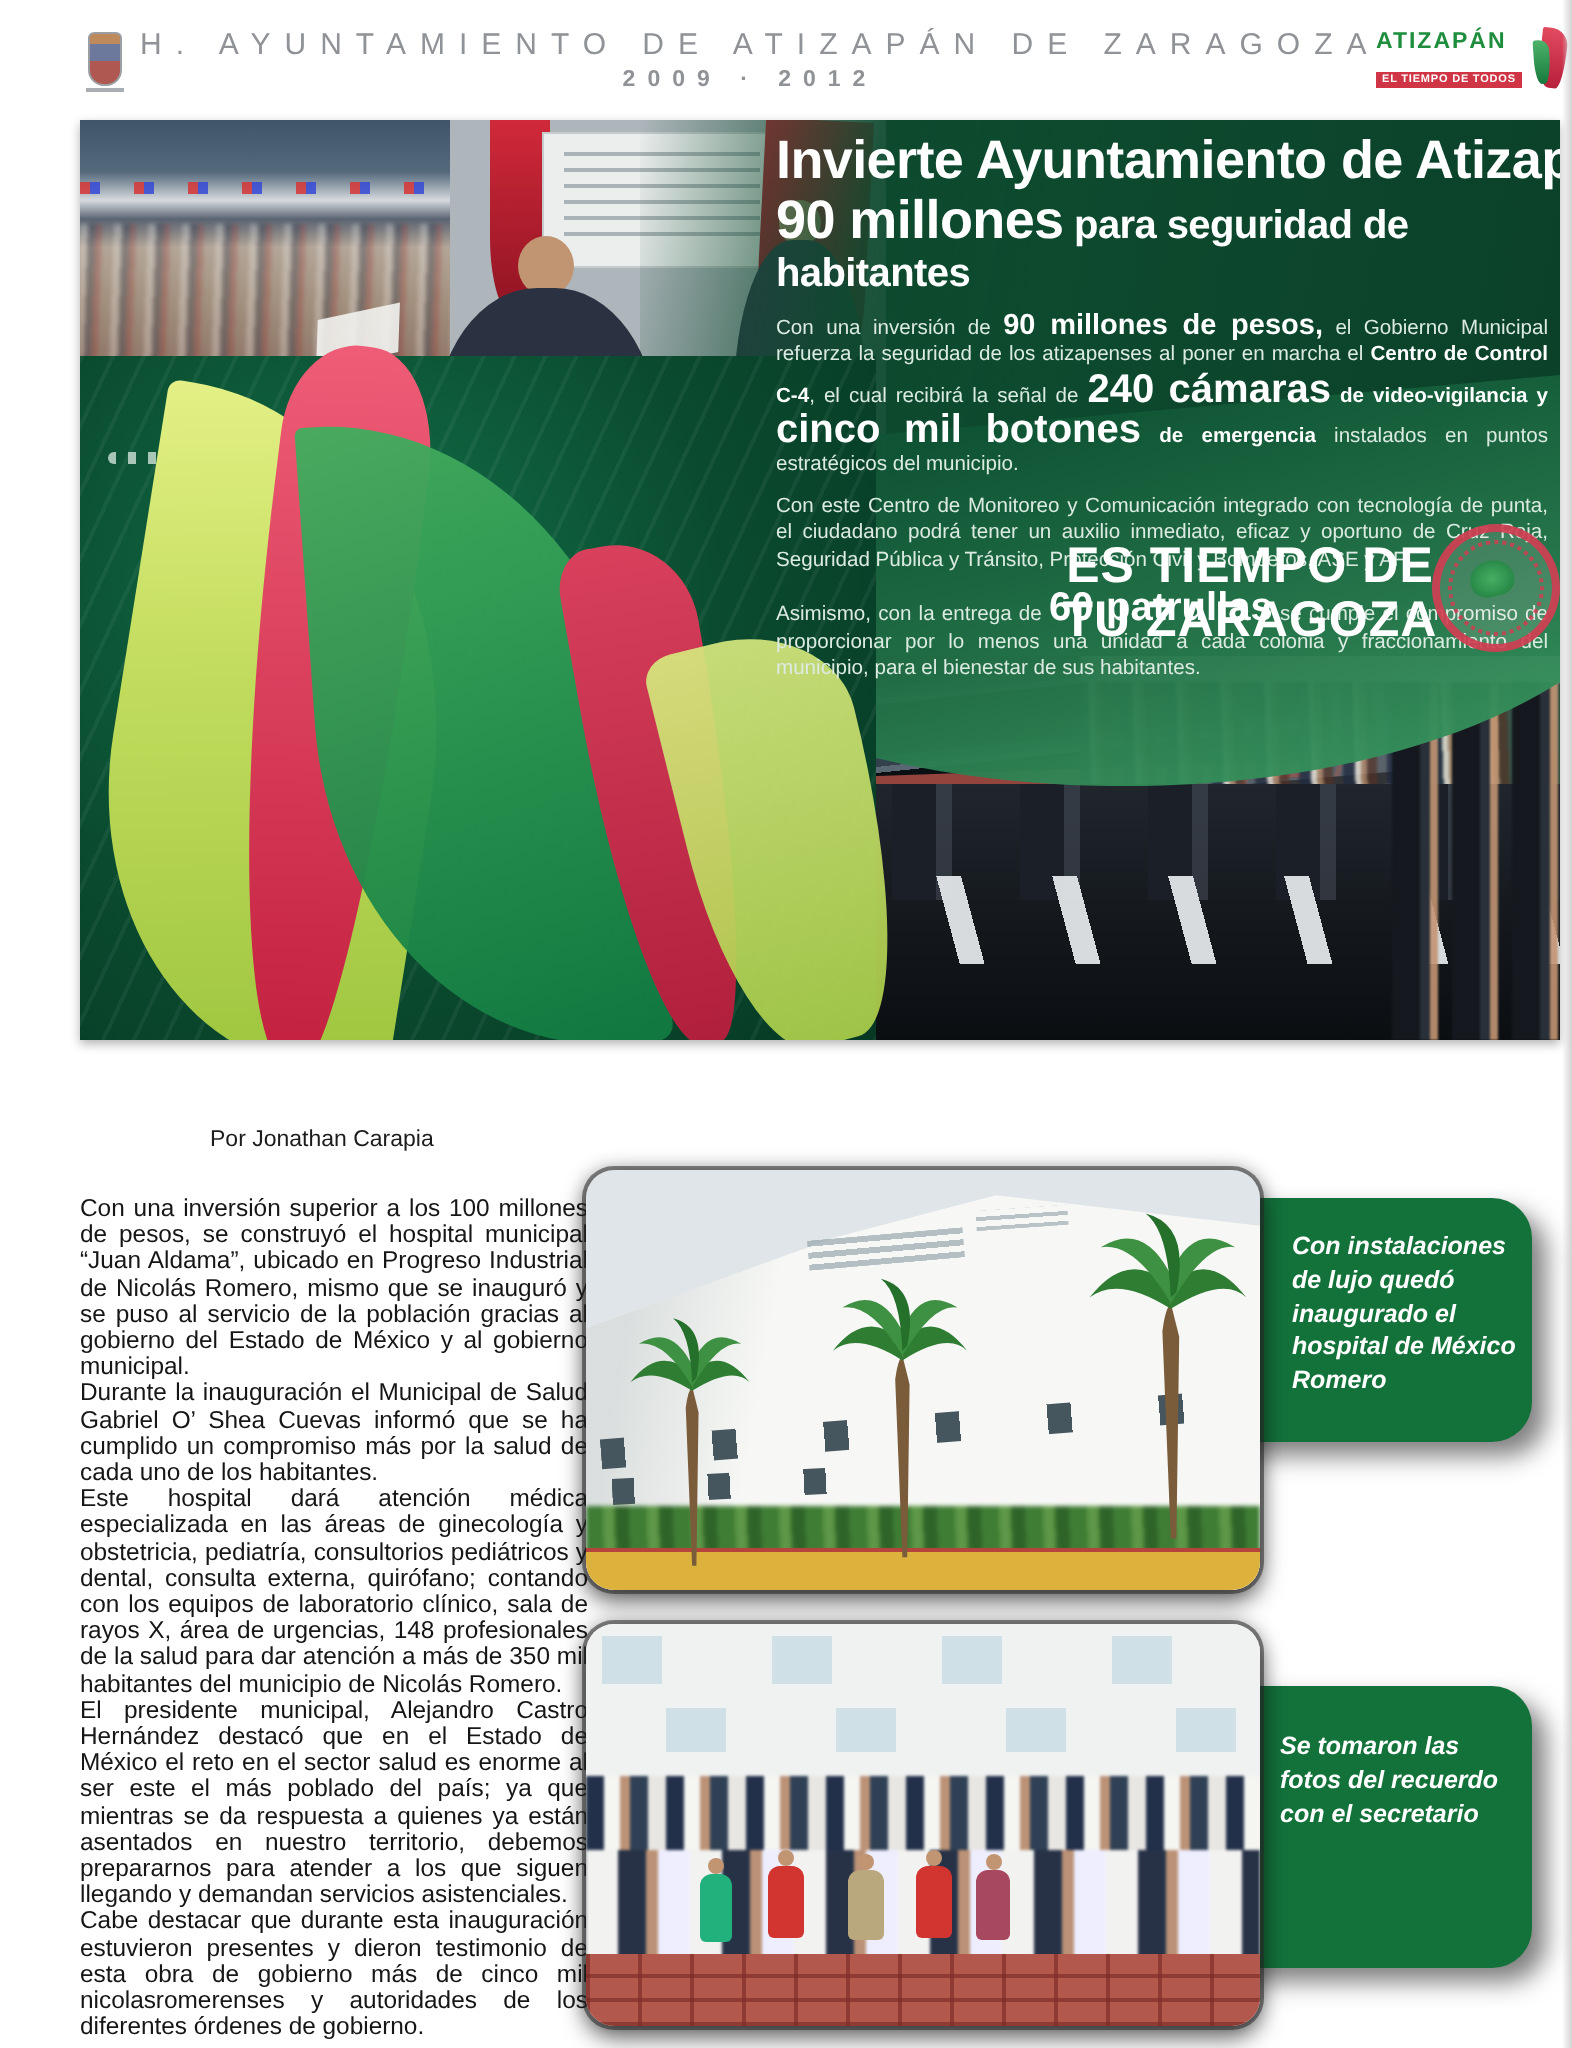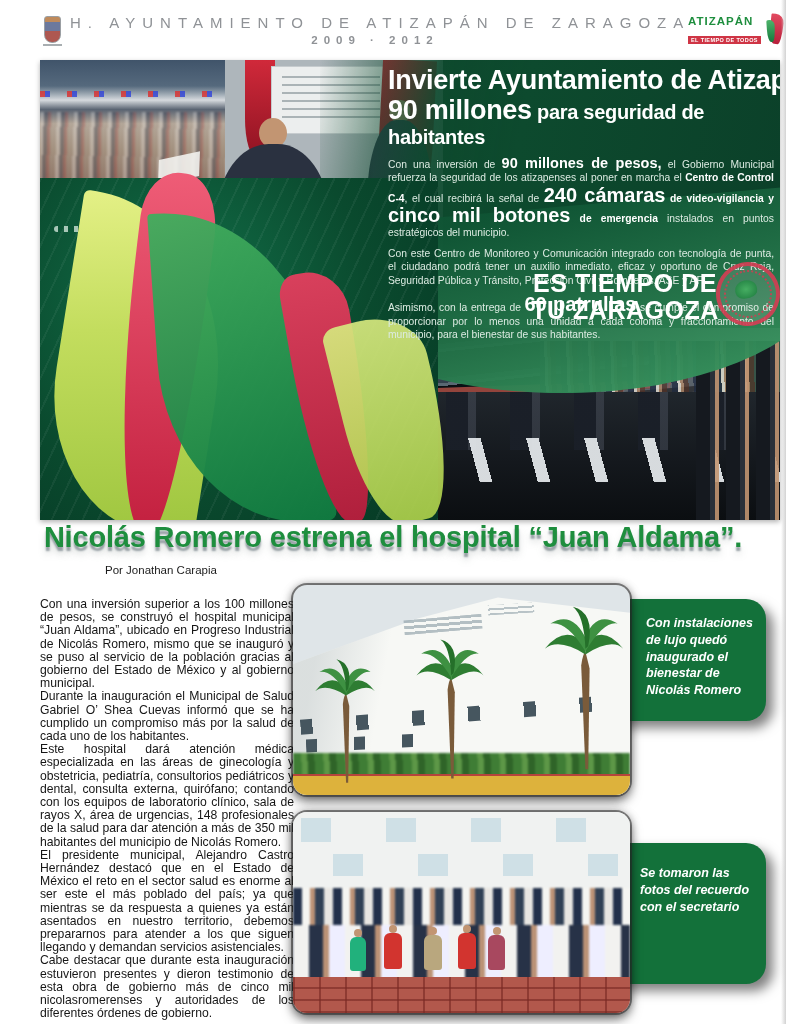--- a/index.html
+++ b/index.html
@@ -268,32 +268,31 @@
       <div class="bp"><span>Asimismo, con la entrega de </span><span class="bXL">60 patrullas</span><span> se cumple el compromiso de proporcionar por lo menos una unidad a cada colonia y fraccionamiento del municipio, para el bienestar de sus habitantes.</span></div>
     </div>
 
     <div class="abs bn-tagline">
       <div>ES TIEMPO DE</div>
       <div>TU ZARAGOZA</div>
     </div>
     <div class="abs bn-seal"></div>
   </div>
 
-  <div class="headline">Nicolás Romero estrena el hospital “Juan Aldama”.</div>
   <div class="byline">Por Jonathan Carapia</div>
 
   <div class="article-body">
     <p>Con una inversión superior a los 100 millones de pesos, se construyó el hospital municipal “Juan Aldama”, ubicado en Progreso Industrial de Nicolás Romero, mismo que se inauguró y se puso al servicio de la población gracias al gobierno del Estado de México y al gobierno municipal.</p>
     <p>Durante la inauguración el Municipal de Salud Gabriel O’ Shea Cuevas informó que se ha cumplido un compromiso más por la salud de cada uno de los habitantes.</p>
     <p>Este hospital dará atención médica especializada en las áreas de ginecología y obstetricia, pediatría, consultorios pediátricos y dental, consulta externa, quirófano; contando con los equipos de laboratorio clínico, sala de rayos X, área de urgencias, 148 profesionales de la salud para dar atención a más de 350 mil habitantes del municipio de Nicolás Romero.</p>
     <p>El presidente municipal, Alejandro Castro Hernández destacó que en el Estado de México el reto en el sector salud es enorme al ser este el más poblado del país; ya que mientras se da respuesta a quienes ya están asentados en nuestro territorio, debemos prepararnos para atender a los que siguen llegando y demandan servicios asistenciales.</p>
     <p>Cabe destacar que durante esta inauguración estuvieron presentes y dieron testimonio de esta obra de gobierno más de cinco mil nicolasromerenses y autoridades de los diferentes órdenes de gobierno.</p>
   </div>
 
-  <div class="caption caption-hospital">Con instalaciones de lujo quedó inaugurado el bienestar de Nicolás Romero</div>
+  <div class="caption caption-hospital">Con instalaciones de lujo quedó inaugurado el hospital de México Romero</div>
   <div class="caption caption-group">Se tomaron las fotos del recuerdo con el secretario</div>
 
   <div class="photo photo-hospital">
     <div class="hosp-building"></div>
     <div class="hosp-shade"></div>
     <div class="hosp-sign"></div>
     <div class="hosp-sign2"></div>
     <div class="hosp-win"></div>
     <div class="hosp-win2"></div>
     <div class="hosp-shrubs"></div>

